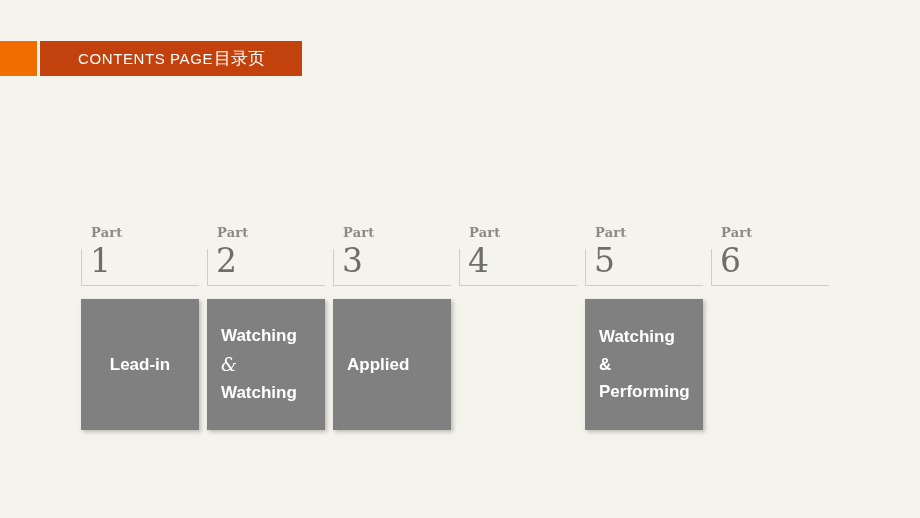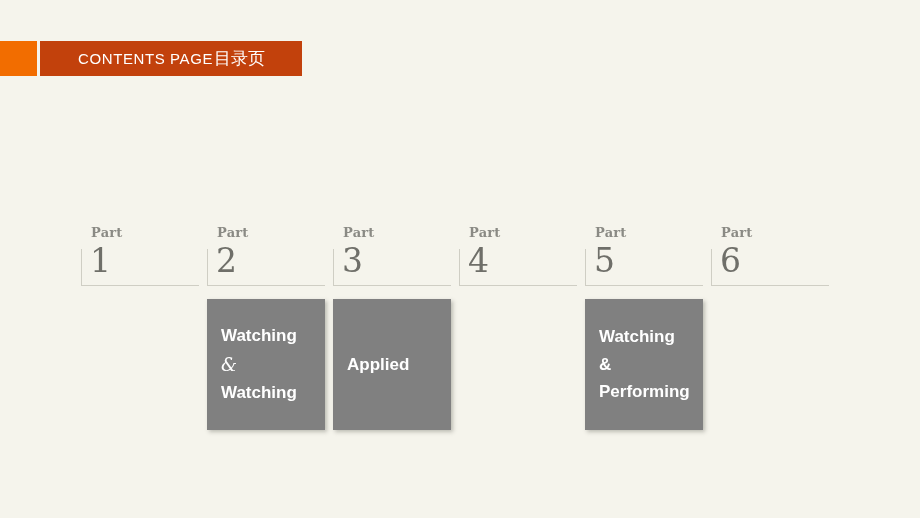--- a/index.html
+++ b/index.html
@@ -158,20 +158,23 @@
 </div>
 
 <div class="contents-grid">
 
   <div class="col">
     <div class="part-head">
       <div class="part-tick"></div>
       <div class="part-word">Part</div>
       <div class="part-num">1</div>
     </div>
+    <div class="panel center">
+      <span class="panel-text">Lead-in</span>
+    </div>
   </div>
 
   <div class="col">
     <div class="part-head">
       <div class="part-tick"></div>
       <div class="part-word">Part</div>
       <div class="part-num">2</div>
     </div>
     <div class="panel left">
       <span>

